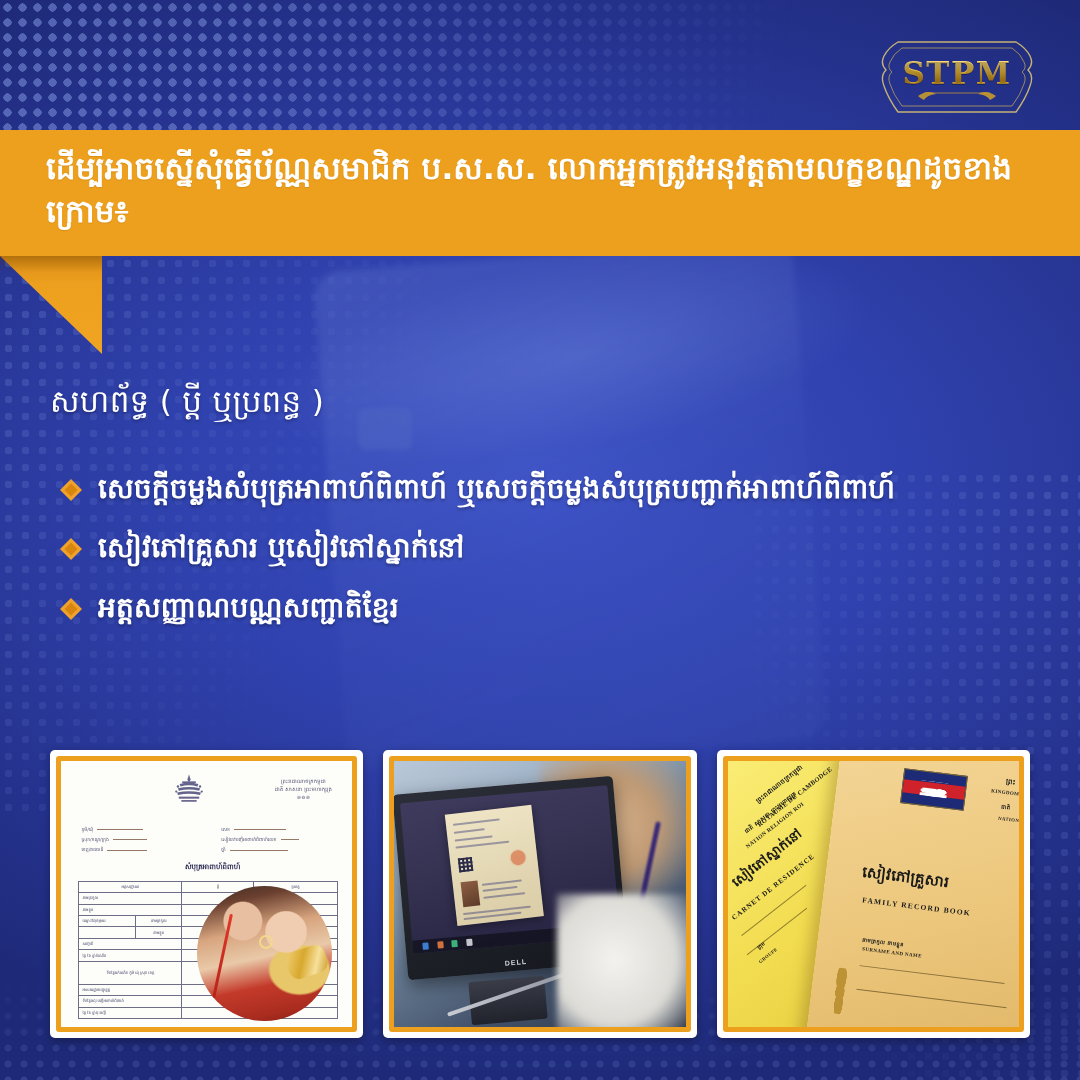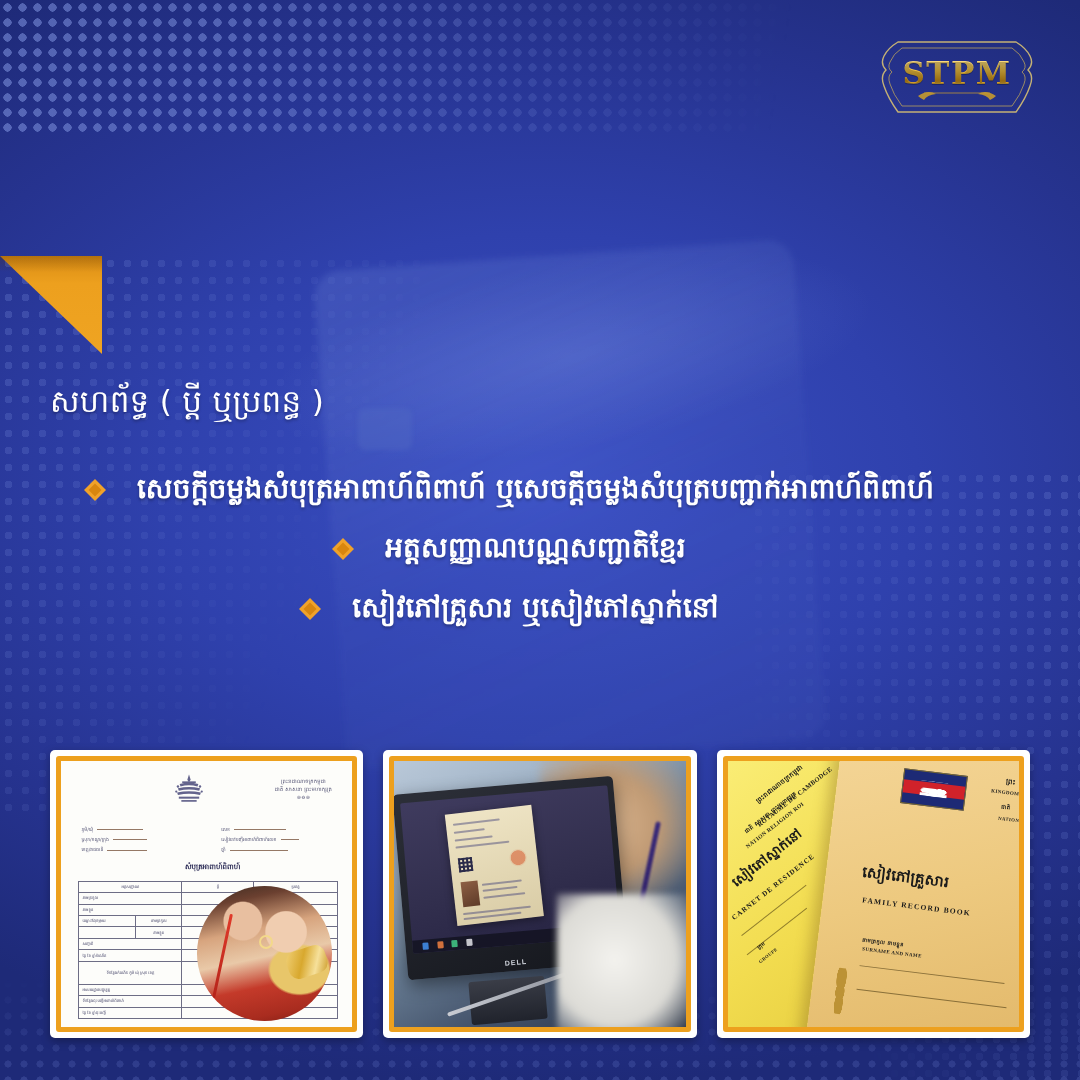--- a/index.html
+++ b/index.html
@@ -167,23 +167,22 @@
 
   .bullet-list {
     position: absolute;
     left: 58px; top: 468px;
     width: 900px;
     list-style: none;
   }
   .bullet-item {
     display: flex;
     align-items: flex-start;
-    gap: 29px;
+    gap: 14px;
     margin-bottom: 18px;
-    justify-content: center;
   }
   .bullet-marker {
     flex: 0 0 auto;
     width: 26px; height: 26px;
     margin-top: 9px;
     position: relative;
   }
   .bullet-marker svg { width: 26px; height: 26px; display: block; }
   .bullet-text {
     color: #ffffff;
@@ -507,20 +506,23 @@
     <svg viewBox="0 0 158 86">
       <path d="M20 8 Q10 14 6 22 Q2 30 8 36 Q2 42 6 52 Q10 64 20 78 L138 78 Q148 64 152 52 Q156 42 150 36 Q156 30 152 22 Q148 14 138 8 Z" fill="none" stroke="#cdb873" stroke-width="1.4" opacity=".95"></path>
       <path d="M24 14 Q15 20 12 28 Q9 34 14 38 Q9 42 12 50 Q15 60 24 72 L134 72 Q143 60 146 50 Q149 42 144 38 Q149 34 146 28 Q143 20 134 14 Z" fill="none" stroke="#b8a05c" stroke-width="1" opacity=".8"></path>
       <path d="M40 62 q10 -7 18 -2 q-9 1 -12 6 q-4 -2 -6 -4 z" fill="#c79a2e" opacity=".9"></path>
       <path d="M118 62 q-10 -7 -18 -2 q9 1 12 6 q4 -2 6 -4 z" fill="#c79a2e" opacity=".9"></path>
       <line x1="46" y1="59" x2="112" y2="59" stroke="#c79a2e" stroke-width="1" opacity=".75"></line>
     </svg>
     <span class="logo-text">STPM</span>
   </div>
 
+  <div class="title-band">
+    <div class="title-text">ដើម្បីអាចស្នើសុំធ្វើប័ណ្ណសមាជិក ប.ស.ស. លោកអ្នកត្រូវអនុវត្តតាមលក្ខខណ្ឌដូចខាងក្រោម៖</div>
+  </div>
   <div class="band-tab"></div>
   <div class="band-tab-shadow"></div>
 
   <div class="section-heading">សហព័ទ្ធ ( ប្តី ឬប្រពន្ធ )</div>
 
   <ul class="bullet-list">
     <li class="bullet-item">
       <span class="bullet-marker">
         <svg viewBox="0 0 26 26">
             <path d="M13 2 L24 13 L13 24 L2 13 Z" fill="#f0a22a"></path>
@@ -529,30 +531,30 @@
       </span>
       <span class="bullet-text">សេចក្តីចម្លងសំបុត្រអាពាហ៍ពិពាហ៍ ឬសេចក្តីចម្លងសំបុត្របញ្ជាក់អាពាហ៍ពិពាហ៍</span>
     </li>
     <li class="bullet-item">
       <span class="bullet-marker">
         <svg viewBox="0 0 26 26">
             <path d="M13 2 L24 13 L13 24 L2 13 Z" fill="#f0a22a"></path>
             <path d="M13 6.5 L19.5 13 L13 19.5 L6.5 13 Z" fill="#d8860f"></path>
           </svg>
       </span>
-      <span class="bullet-text">អត្តសញ្ញាណបណ្ណសញ្ជាតិខ្មែរ</span>
+      <span class="bullet-text">សៀវភៅគ្រួសារ ឬសៀវភៅស្នាក់នៅ</span>
     </li>
     <li class="bullet-item">
       <span class="bullet-marker">
         <svg viewBox="0 0 26 26">
             <path d="M13 2 L24 13 L13 24 L2 13 Z" fill="#f0a22a"></path>
             <path d="M13 6.5 L19.5 13 L13 19.5 L6.5 13 Z" fill="#d8860f"></path>
           </svg>
       </span>
-      <span class="bullet-text">សៀវភៅគ្រួសារ ឬសៀវភៅស្នាក់នៅ</span>
+      <span class="bullet-text">អត្តសញ្ញាណបណ្ណសញ្ជាតិខ្មែរ</span>
     </li>
   </ul>
 
   <div class="photo-strip">
 
     <div class="photo-frame">
       <div class="photo-inner">
         <div class="cert">
           <div class="cert-crest">
             <svg viewBox="0 0 40 40">

